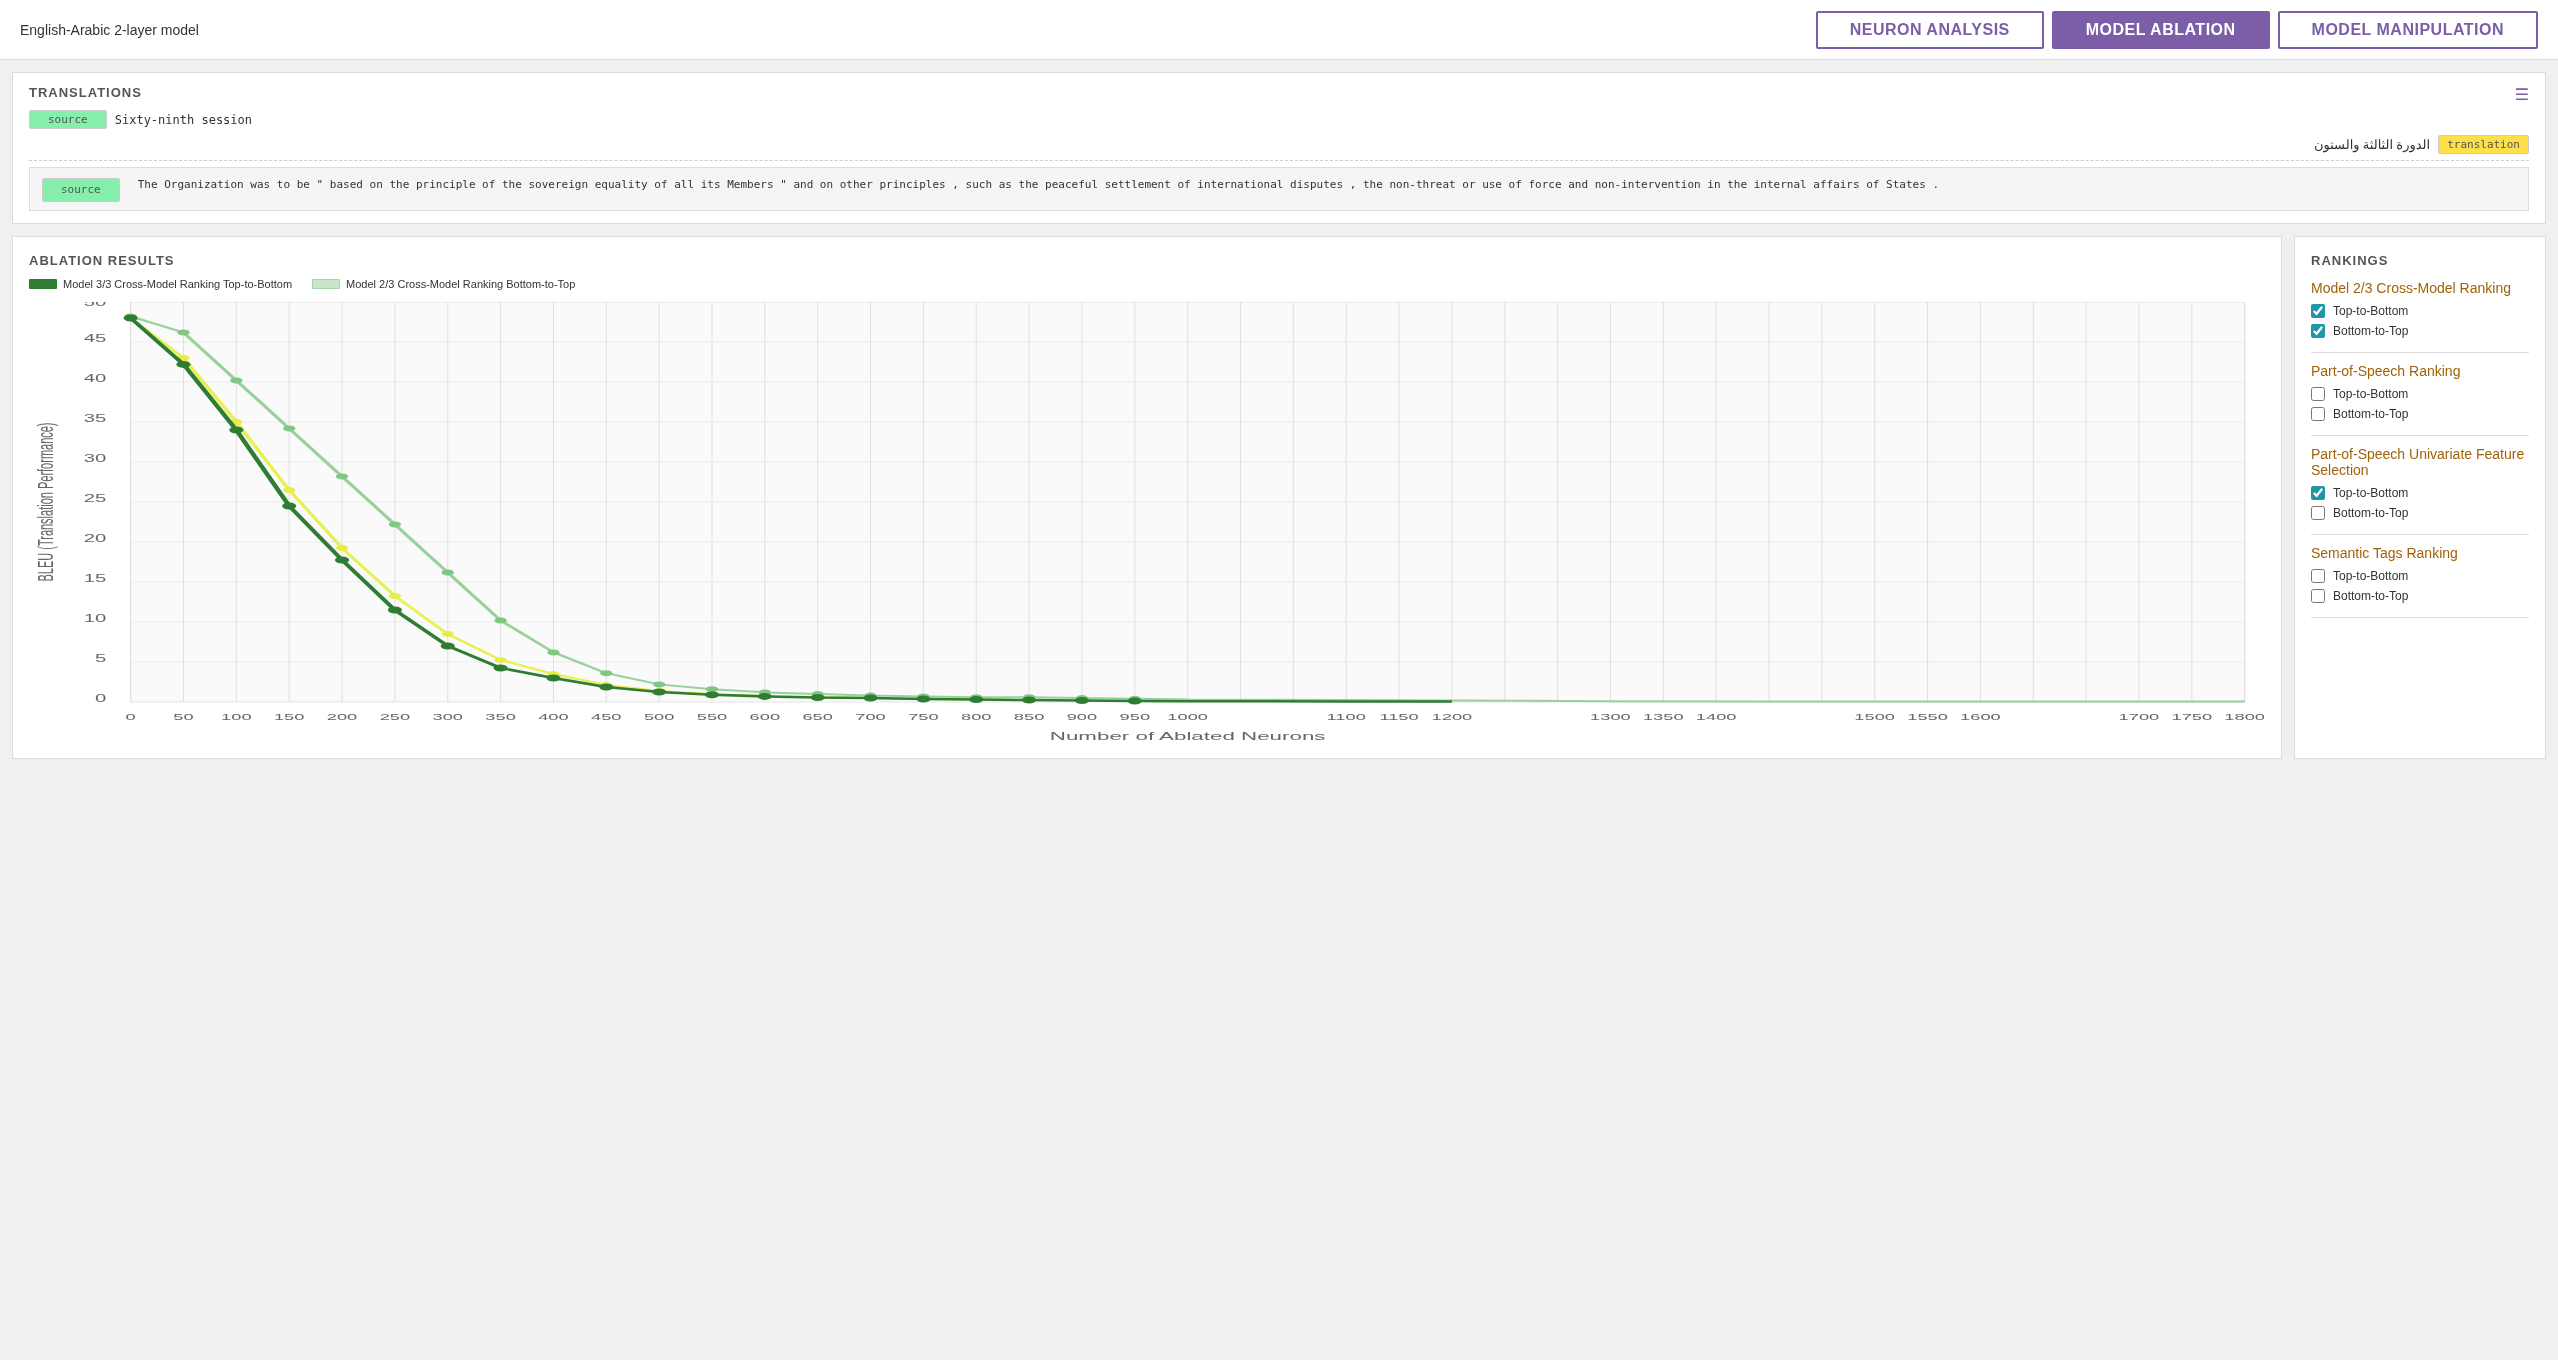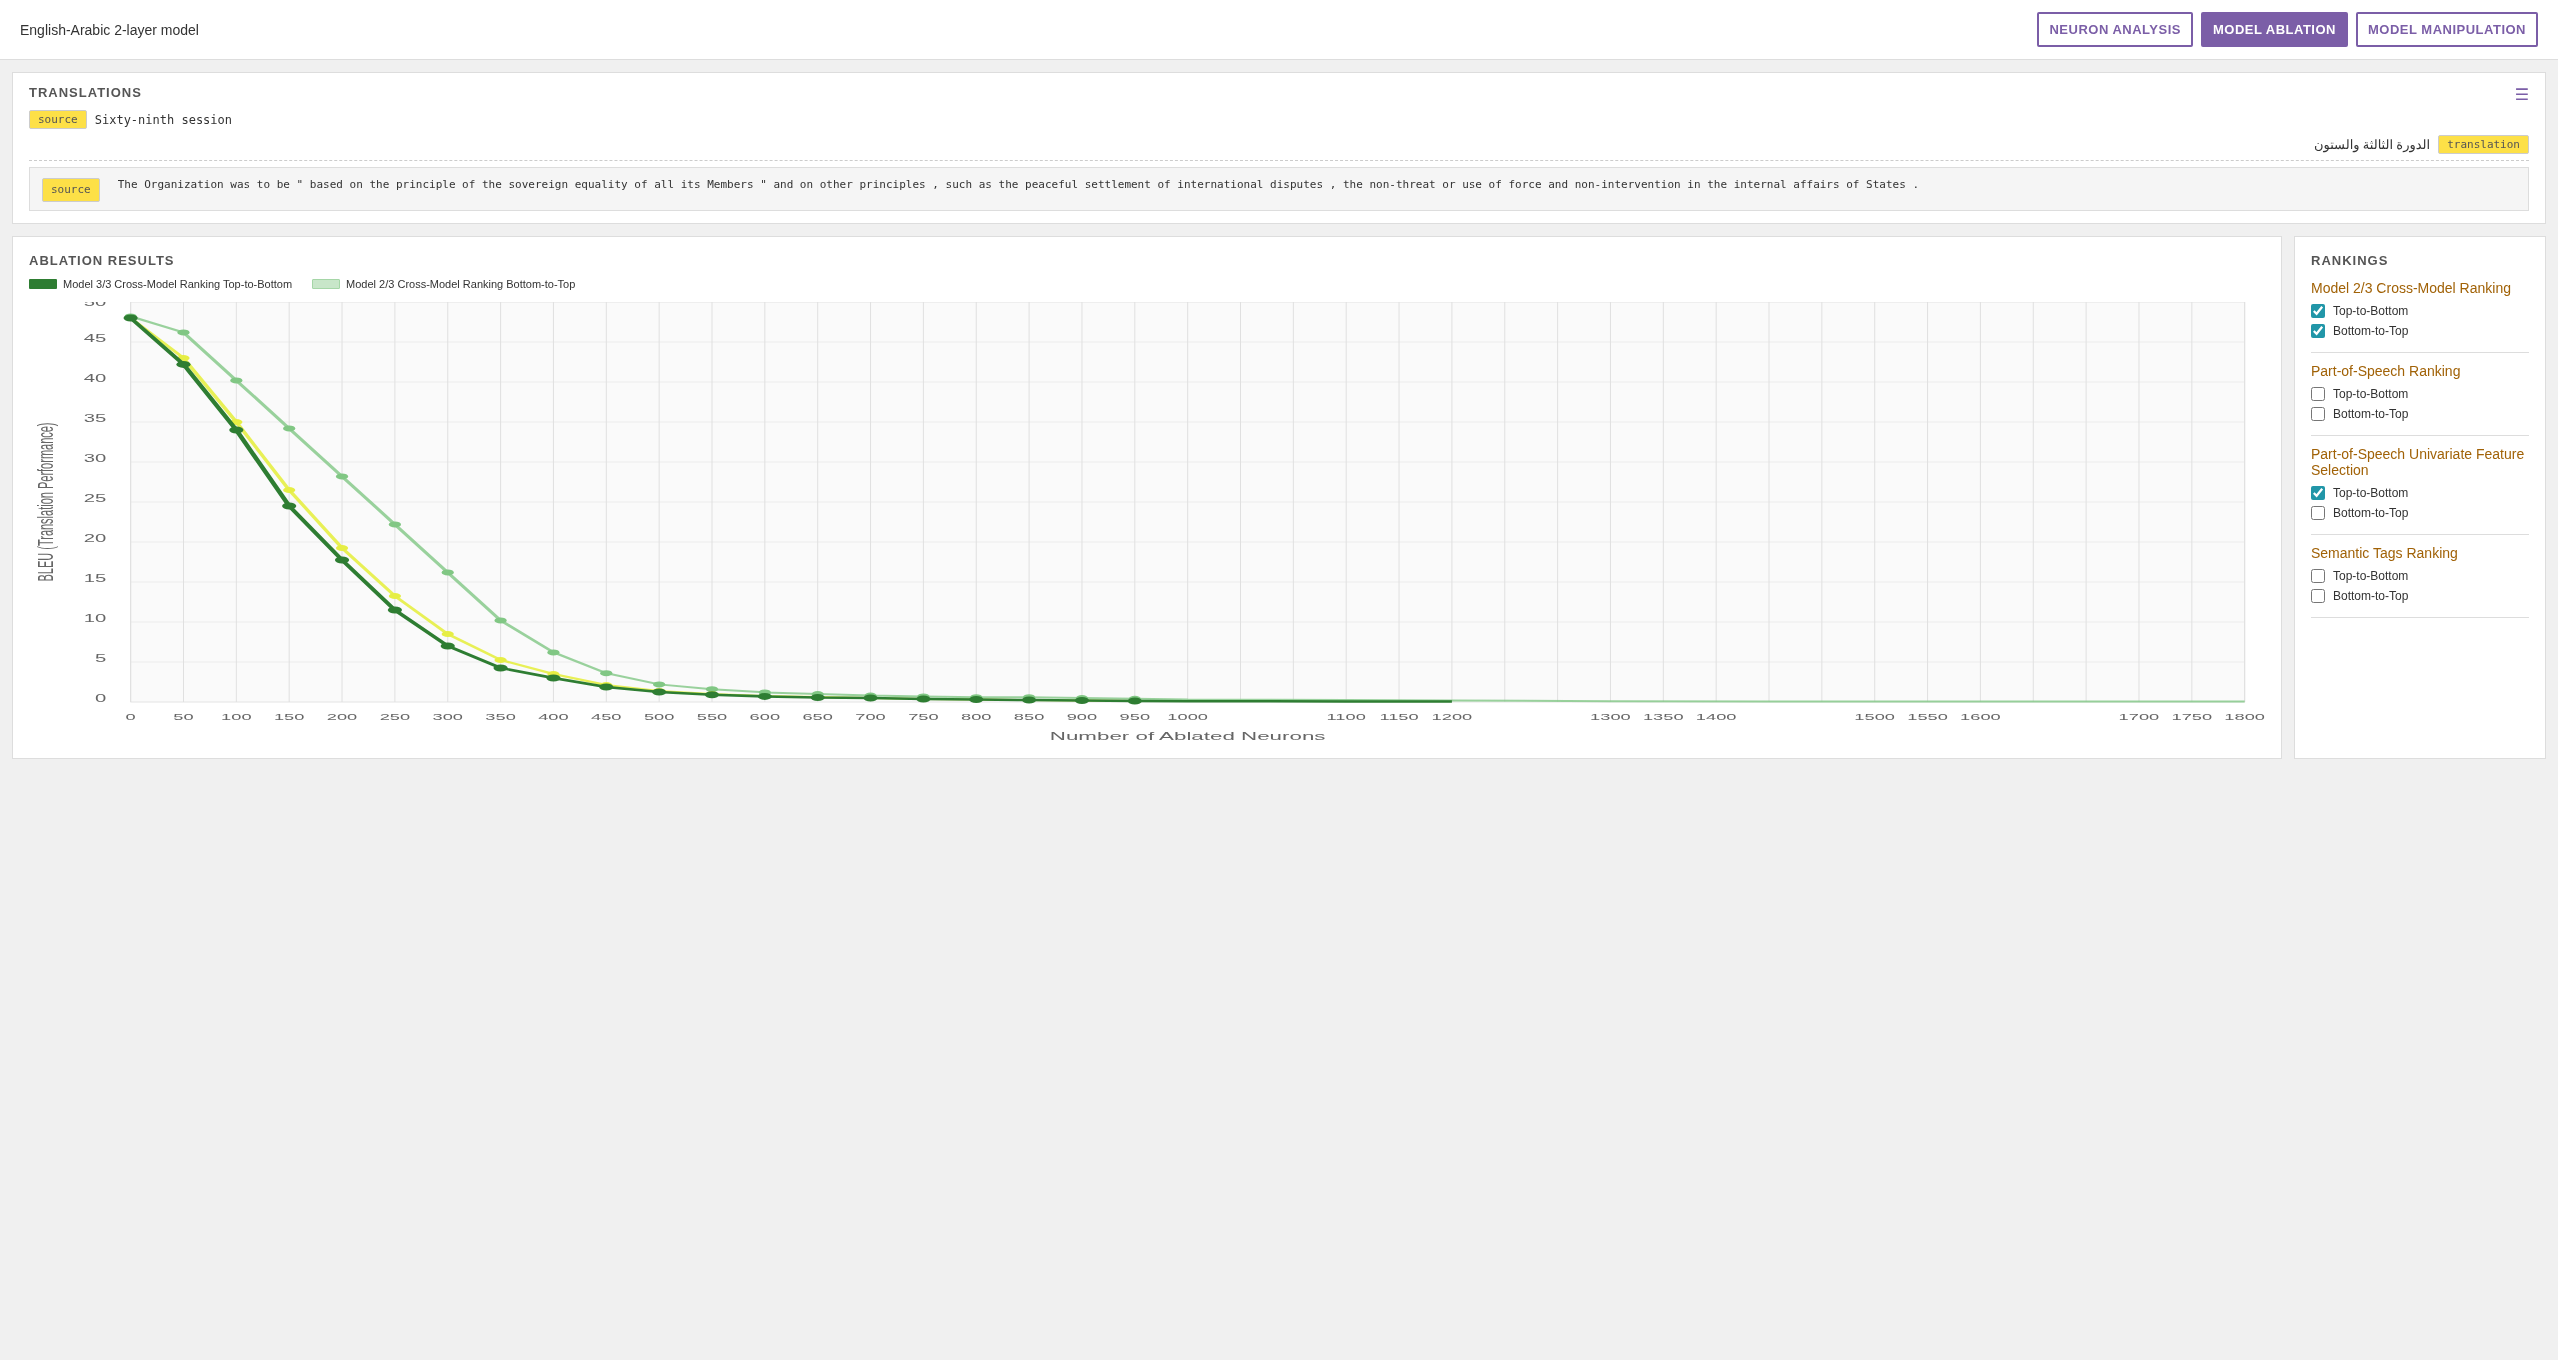--- a/index.html
+++ b/index.html
@@ -18,26 +18,26 @@
     .header-title {
       font-size: 14px;
       font-weight: normal;
       color: #333;
     }
     .header-buttons {
       display: flex;
       gap: 8px;
     }
     .nav-btn {
-      padding: 8px 10px;
+      padding: 8px 32px;
       border: 2px solid #7b5ea7;
       background: #fff;
       color: #7b5ea7;
       cursor: pointer;
-      font-size: 13px;
+      font-size: 16px;
       font-weight: bold;
       letter-spacing: 0.5px;
       border-radius: 2px;
     }
     .nav-btn.active {
       background: #7b5ea7;
       color: #fff;
     }
 
     
@@ -78,23 +78,23 @@
       font-family: monospace;
       font-size: 12px;
     }
     .translation-row.rtl-row {
       flex-direction: row-reverse;
       margin-bottom: 6px;
       border-bottom: 1px dashed #ccc;
       padding-bottom: 6px;
     }
     .tag-source {
-      background: #fde047;
+      background: #86efac;
       border: 1px solid #ccc;
-      padding: 2px 8px;
+      padding: 2px 18px;
       font-size: 11px;
       margin-right: 8px;
       border-radius: 2px;
       color: #555;
       white-space: nowrap;
     }
     .tag-translation {
       background: #fde047;
       border: 1px solid #ccc;
       padding: 2px 8px;

